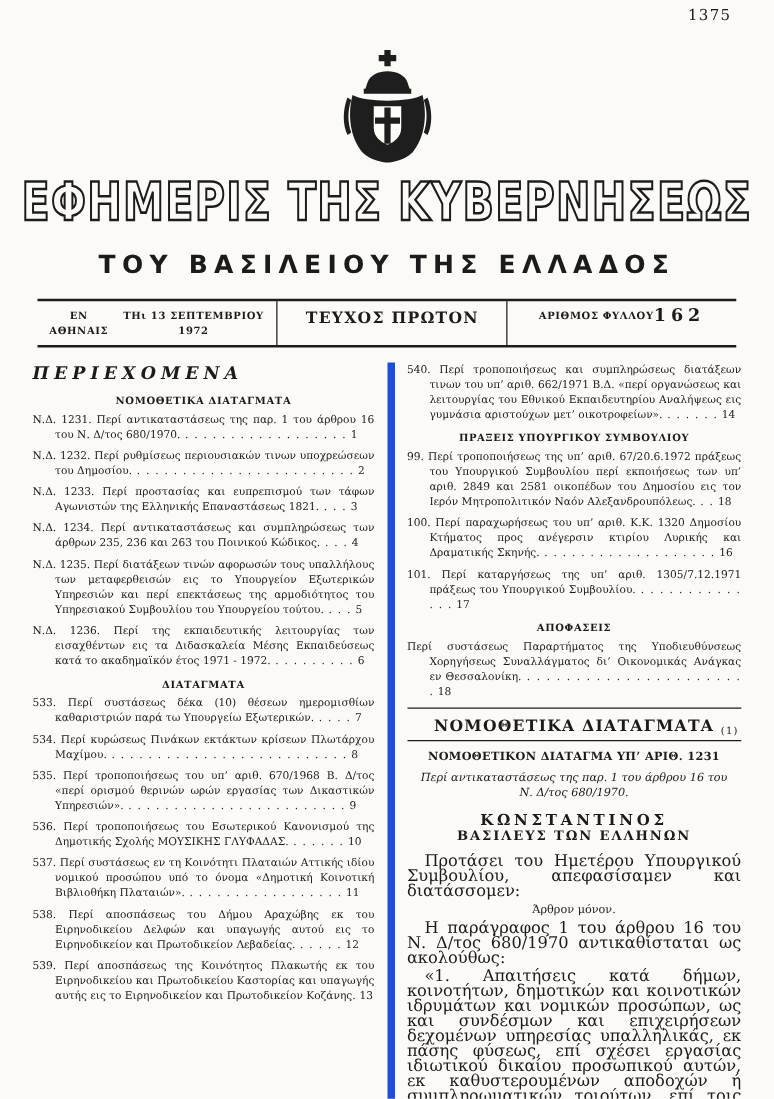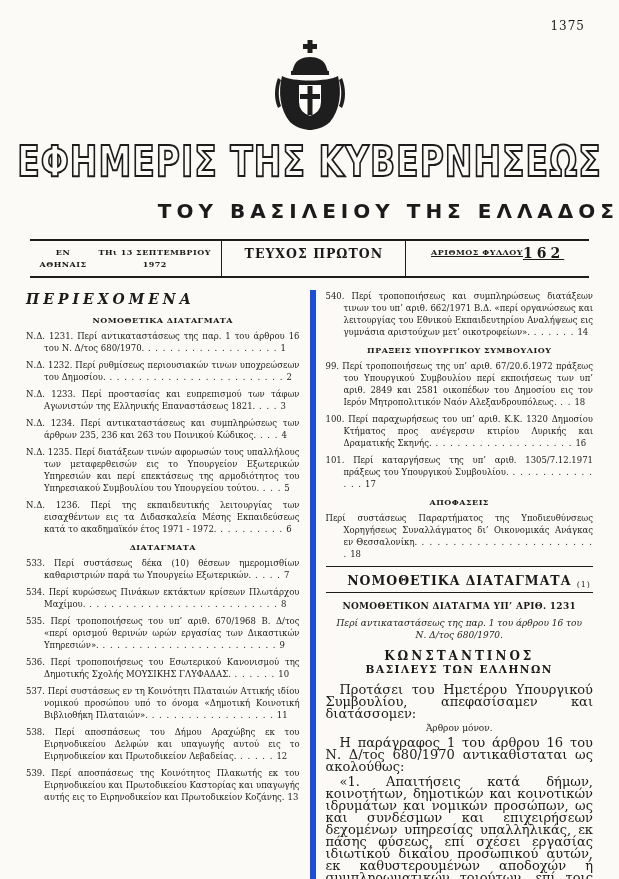--- a/index.html
+++ b/index.html
@@ -5,21 +5,21 @@
   * { margin:0; padding:0; box-sizing:border-box; }
   html,body { width:619px; height:879px; }
   body {
     background:#fbfaf7;
     color:#1b1b1b;
     font-family:"DejaVu Serif","Liberation Serif",serif;
     overflow:hidden;
     position:relative;
   }
   .page-number {
-    position:absolute; top:19px; right:34px;
+    position:absolute; top:5px; right:34px;
     font-size:12px; letter-spacing:1px;
   }
   .emblem { margin:40px auto 0; width:84px; height:92px; text-align:center; }
   .masthead-title {
     margin-top:4px;
     text-align:center;
     font-family:"DejaVu Sans","Liberation Sans",sans-serif;
     font-weight:700;
     font-size:33px;
     letter-spacing:1px;
@@ -27,39 +27,39 @@
     transform-origin:center top;
     color:transparent;
     -webkit-text-stroke:1.6px #1c1c1c;
     white-space:nowrap;
   }
   @supports not (-webkit-text-stroke: 1px #000) {
     .masthead-title { color:#1c1c1c; }
   }
   .masthead-subtitle {
     margin-top:24px;
-    text-align:right;
+    text-align:center;
     font-family:"DejaVu Sans","Liberation Sans",sans-serif;
     font-weight:700;
     font-size:20px;
     letter-spacing:5px;
     white-space:nowrap;
   }
   .issue-bar {
     margin:16px 30px 0;
     border-top:2px solid #1c1c1c;
     border-bottom:2px solid #1c1c1c;
     display:flex;
     align-items:stretch;
   }
   .issue-cell { padding:5px 4px 6px; text-align:center; display:flex; justify-content:center; }
   .issue-cell + .issue-cell { border-left:1.5px solid #1c1c1c; }
   .cell-place { flex:1.05; }
   .cell-volume { flex:1; }
-  .cell-number { flex:1;text-decoration:underline; }
+  .cell-number { flex:1; }
   .issue-small { font-size:8px; font-weight:bold; line-height:12px; letter-spacing:.5px; }
   .issue-volume { font-size:12.5px; font-weight:bold; letter-spacing:1px; }
   .issue-number-value { font-size:14px; font-weight:bold; letter-spacing:4px; line-height:15px; }
   .columns { display:flex; margin:12px 26px 0; align-items:stretch; min-height:585px; }
   .col-left  { width:50%; padding-right:10px; }
   .col-right { width:50%; padding-left:10px; border-left:6px solid #1d4ed8; }
   .toc-title { font-weight:bold; font-size:14px; letter-spacing:4px; margin:1px 0 8px;font-style:italic; }
   .sec-head { text-align:center; font-weight:bold; font-size:8px; letter-spacing:.5px; margin:7px 0 5px; }
   .entry {
     font-size:8.5px; line-height:12px;

